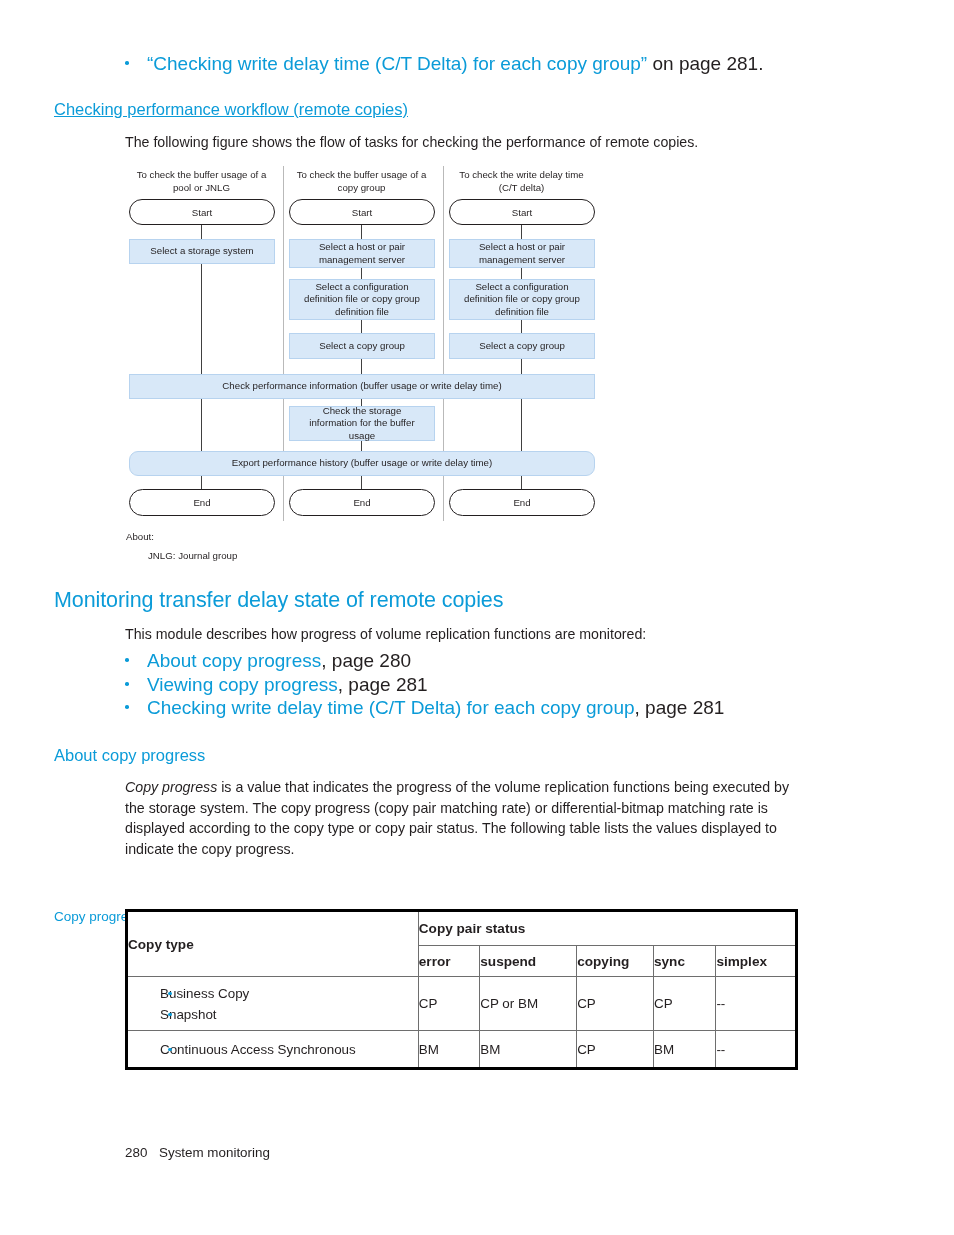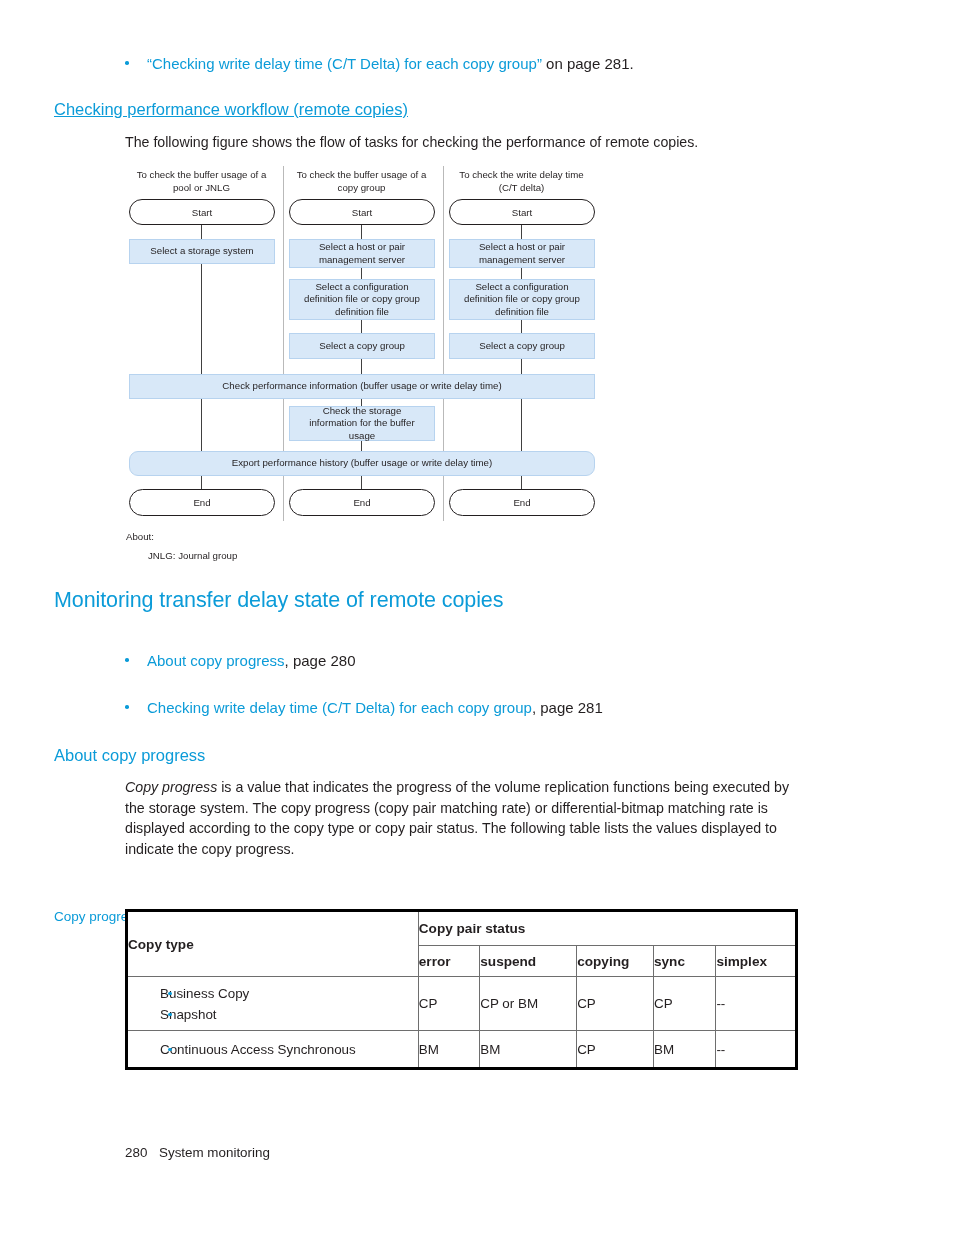--- a/index.html
+++ b/index.html
@@ -47,21 +47,21 @@
     white-space: nowrap;
   }
   .body-text {
     position: absolute;
     font-size: 14.2px;
     line-height: 20.5px;
     color: #231f20;
   }
   .bullet-row {
     position: absolute;
-    font-size: 15px;
+    font-size: 19px;
     line-height: 20.5px;
     color: #231f20;
     white-space: nowrap;
     text-align: right;
   }
   .bullet-row .dot {
     position: absolute;
     left: 0; top: 7px;
     width: 3.5px; height: 3.5px;
     background: #0b9bd8;
@@ -260,25 +260,32 @@
     <div class="term" style="left:129px; top:489px; width:146px; height:27px;">End</div>
     <div class="term" style="left:289px; top:489px; width:146px; height:27px;">End</div>
     <div class="term" style="left:449px; top:489px; width:146px; height:27px;">End</div>
 
     <div class="legend-label" style="left:126px; top:531px;">About:</div>
     <div class="legend-label" style="left:148px; top:550px;">JNLG: Journal group</div>
   </div>
 
   <div class="h1" style="left:54px; top:588px;">Monitoring transfer delay state of remote copies</div>
 
+  <div class="body-text" style="left:125px; top:624px; width:720px;">This module describes how progress of volume replication functions are monitored:</div>
 
   <div class="bullet-row" style="left:125px; top:651px;">
     <span class="dot"></span>
     <span class="txt">
       <span class="lnk">About copy progress</span><span>, page 280</span>
+    </span>
+  </div>
+  <div class="bullet-row" style="left:125px; top:675px;">
+    <span class="dot"></span>
+    <span class="txt">
+      <span class="lnk">Viewing copy progress</span><span>, page 281</span>
     </span>
   </div>
   <div class="bullet-row" style="left:125px; top:698px;">
     <span class="dot"></span>
     <span class="txt">
       <span class="lnk">Checking write delay time (C/T Delta) for each copy group</span><span>, page 281</span>
     </span>
   </div>
 
   <div class="h2" style="left:54px; top:746px;">About copy progress</div>

